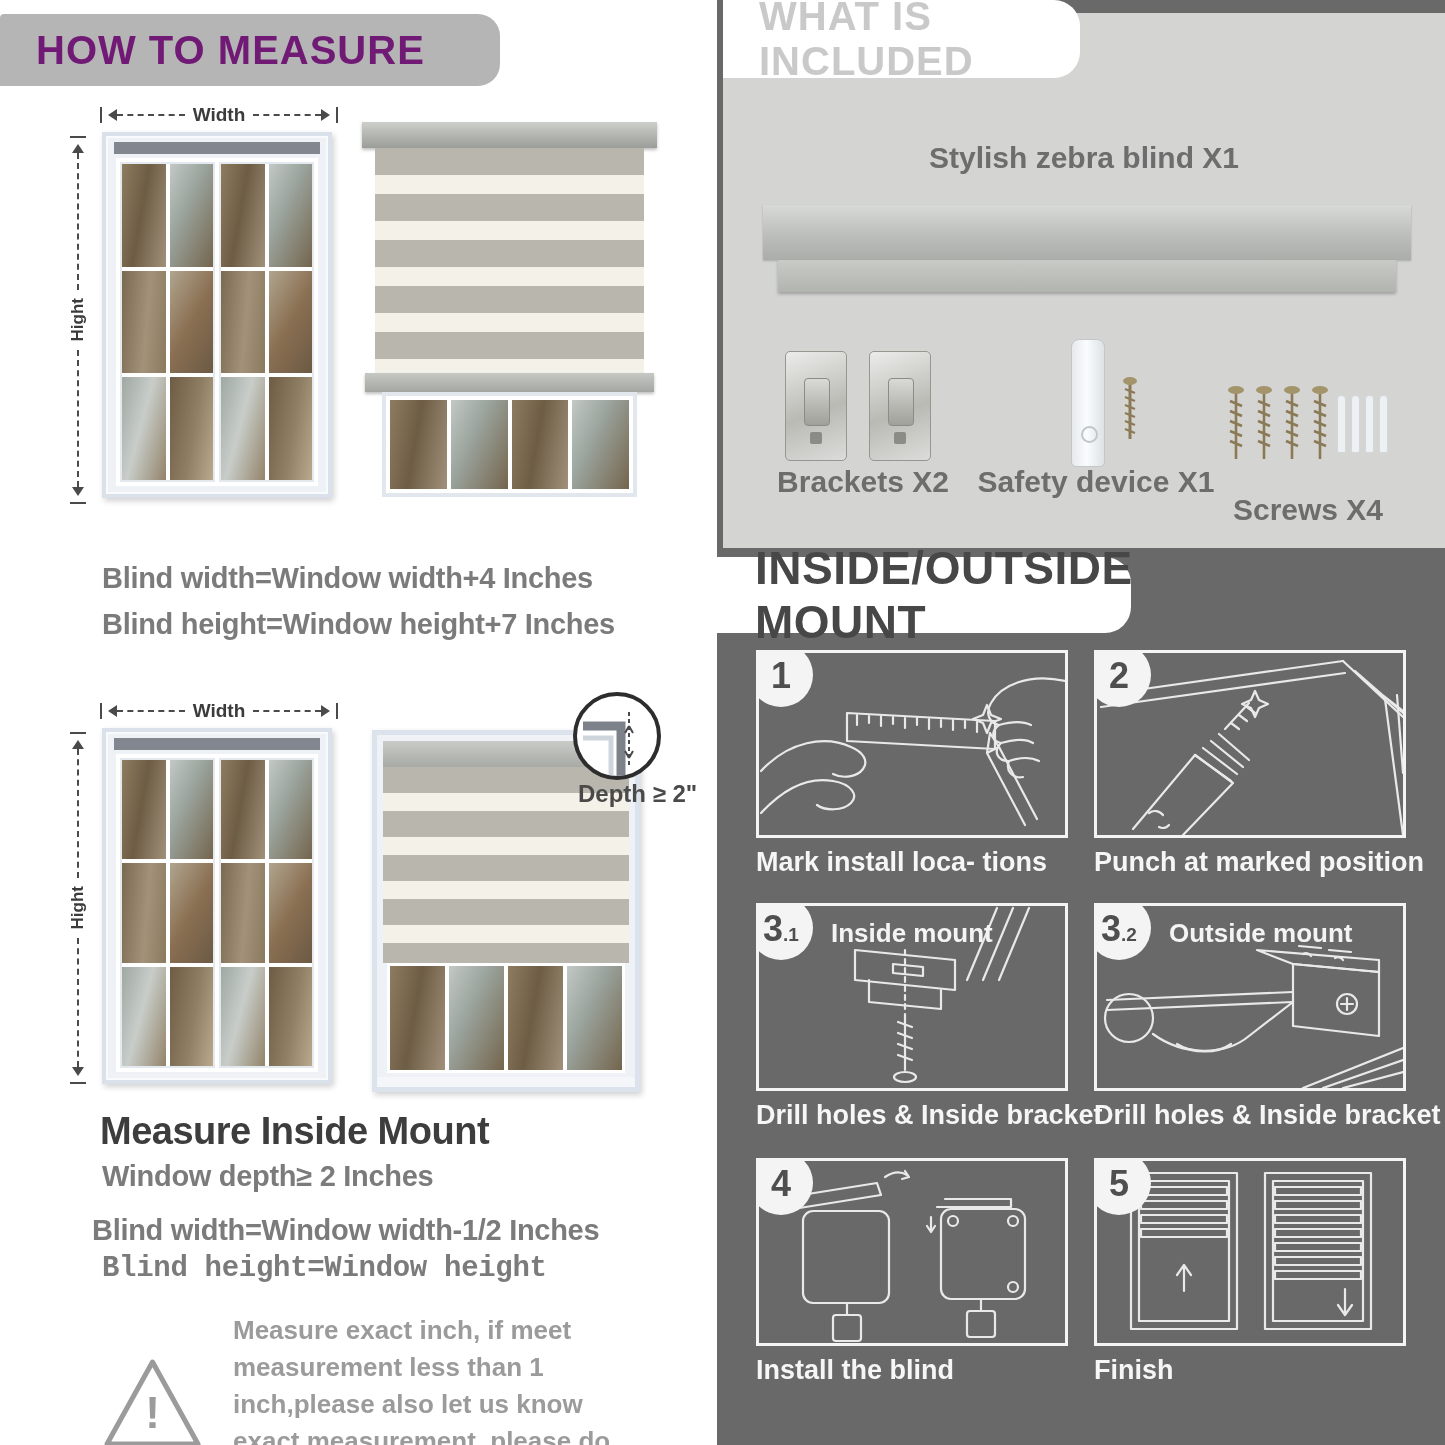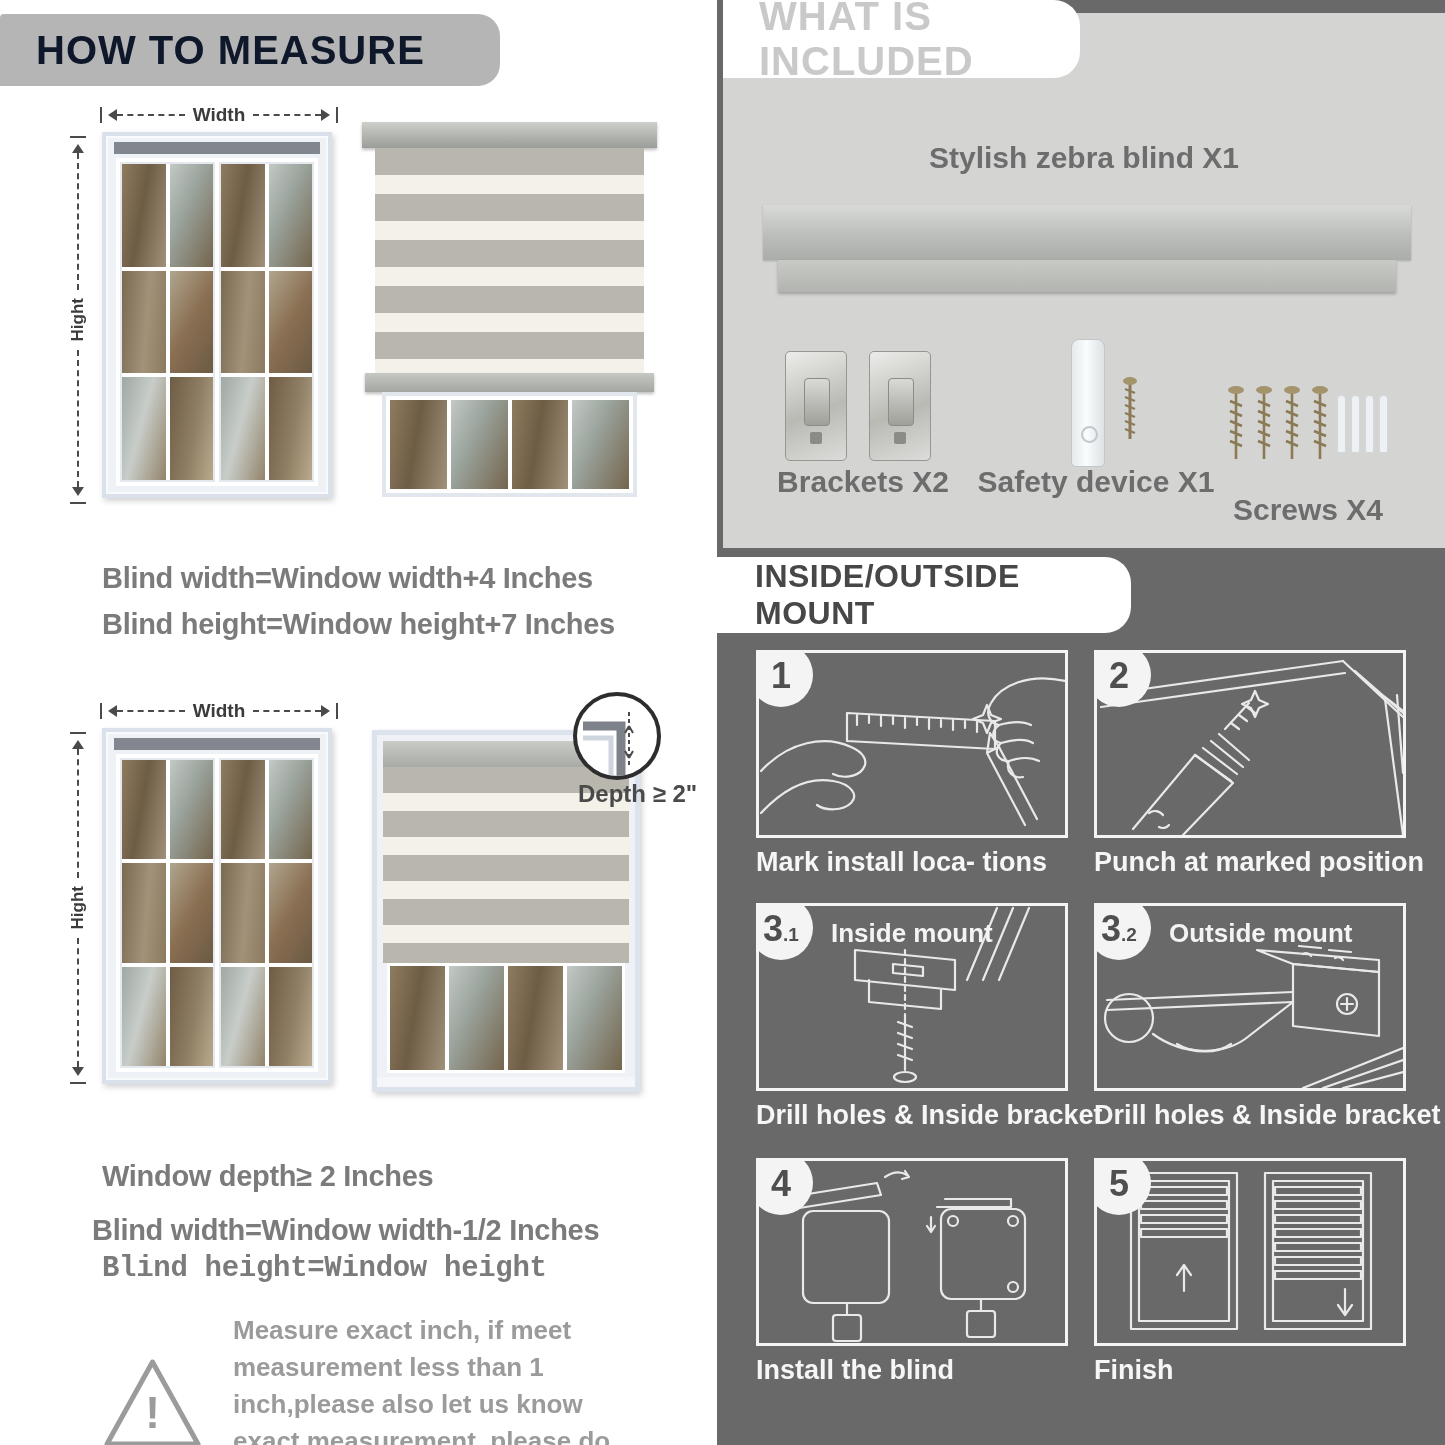--- a/index.html
+++ b/index.html
@@ -3,21 +3,21 @@
 <meta charset="utf-8">
 <style>
   html,body{margin:0;padding:0;background:#fff;}
   .page{position:relative;width:1445px;height:1445px;background:#fff;overflow:hidden;
         font-family:"Liberation Sans",sans-serif;}
 
   
   .left-col{position:absolute;left:0;top:0;width:717px;height:1445px;background:#fff;}
   .h1bar{position:absolute;left:0;top:14px;width:500px;height:72px;background:#b5b5b5;
          border-radius:4px 22px 22px 0;display:flex;align-items:center;}
-  .h1bar span{color:#0f172a;font-size:40px;font-weight:700;letter-spacing:1px;padding-left:36px;}
+  .h1bar span{color:#701a75;font-size:40px;font-weight:700;letter-spacing:1px;padding-left:36px;}
 
   
   .dim-h{position:absolute;display:flex;align-items:center;color:#3b3b3b;font-weight:700;font-size:19px;}
   .dim-h .tick{width:2px;height:16px;background:#4a4a4a;}
   .dim-h .dash{flex:1;border-top:2px dashed #4a4a4a;height:0;}
   .dim-h .ar-l{width:0;height:0;border:6px solid transparent;border-right:9px solid #4a4a4a;}
   .dim-h .ar-r{width:0;height:0;border:6px solid transparent;border-left:9px solid #4a4a4a;}
   .dim-h .lbl{padding:0 8px;white-space:nowrap;}
   .dim-v{position:absolute;display:flex;flex-direction:column;align-items:center;color:#3b3b3b;
          font-weight:700;font-size:17px;}
@@ -102,21 +102,21 @@
           border:1px solid #c2c7cb;box-sizing:border-box;}
   .safety::before{content:"";position:absolute;left:9px;top:86px;width:13px;height:13px;border-radius:50%;
           border:2px solid #c2c7cb;}
   .anchor{position:absolute;width:9px;height:58px;border-radius:4px 4px 2px 2px;background:#eef1f3;
           border:1px solid #d2d7da;box-sizing:border-box;}
   .item-label{position:absolute;top:452px;font-size:30px;font-weight:700;color:#6d6d6d;white-space:nowrap;
               transform:translateX(-50%);}
 
   .mount-header{position:absolute;left:0;top:557px;width:414px;height:76px;background:#fff;
                 border-radius:0 26px 26px 0;display:flex;align-items:center;}
-  .mount-header span{color:#474747;font-size:32px;font-weight:700;letter-spacing:0.5px;padding-left:38px;}
+  .mount-header span{color:#474747;font-size:46px;font-weight:700;letter-spacing:0.5px;padding-left:38px;}
 
   .pg{position:absolute;width:312px;}
   .panel{position:relative;height:188px;border:3px solid #f4f4f4;box-sizing:border-box;overflow:hidden;}
   .badge{position:absolute;top:-10px;left:-10px;width:64px;height:64px;border-radius:50%;background:#f4f4f4;
          display:flex;align-items:center;justify-content:center;}
   .badge .num{font-size:36px;font-weight:700;color:#4f4f4f;margin-top:2px;}
   .badge .sub{font-size:19px;font-weight:700;color:#4f4f4f;margin-top:14px;}
   .ptitle{position:absolute;left:72px;top:12px;font-size:26px;font-weight:700;color:#f4f4f4;white-space:nowrap;}
   .caption{margin-top:9px;font-size:27px;font-weight:700;color:#f6f6f6;white-space:nowrap;}
   .ill{position:absolute;inset:0;width:100%;height:100%;}
@@ -257,20 +257,21 @@
     <div class="mag" style="left:573px;top:692px;">
       <svg viewBox="0 0 80 80" style="position:absolute;inset:0;width:100%;height:100%;">
         <path d="M6 30 L44 30 L44 80" fill="none" stroke="#7d828a" stroke-width="9"></path>
         <path d="M6 42 L34 42 L34 80" fill="none" stroke="#cfd5dd" stroke-width="5"></path>
         <path d="M52 16 V70" fill="none" stroke="#4a4a4a" stroke-width="2" stroke-dasharray="4 3"></path>
         <path d="M52 30 l-4 7 M52 30 l4 7 M52 62 l-4 -7 M52 62 l4 -7" fill="none" stroke="#4a4a4a" stroke-width="2"></path>
       </svg>
     </div>
     <div class="mag-label" style="left:578px;top:780px;">Depth ≥ 2"</div>
 
+    <div class="h2" style="left:100px;top:1110px;">Measure Inside Mount</div>
     <div class="measure-line" style="left:102px;top:1160px;">Window depth≥ 2 Inches</div>
     <div class="measure-line" style="left:92px;top:1206px;margin-top:8px;">Blind width=Window width-1/2 Inches</div>
     <div class="measure-line" style="left:102px;top:1252px;font-family:Liberation Mono, monospace;">Blind height=Window height</div>
 
     <div class="warn-wrap">
       <svg width="105" height="100" viewBox="0 0 105 100">
         <path d="M52.5 8 L98 90 L7 90 Z" fill="none" stroke="#9b9b9b" stroke-width="5" stroke-linejoin="round"></path>
         <text x="52.5" y="74" text-anchor="middle" font-size="44" font-weight="bold" fill="#9b9b9b" font-family="Liberation Sans, sans-serif">!</text>
       </svg>
       <div class="warn-text">Measure exact inch, if meet measurement less than 1 inch,please also let us know exact measurement, please do not leave it</div>

